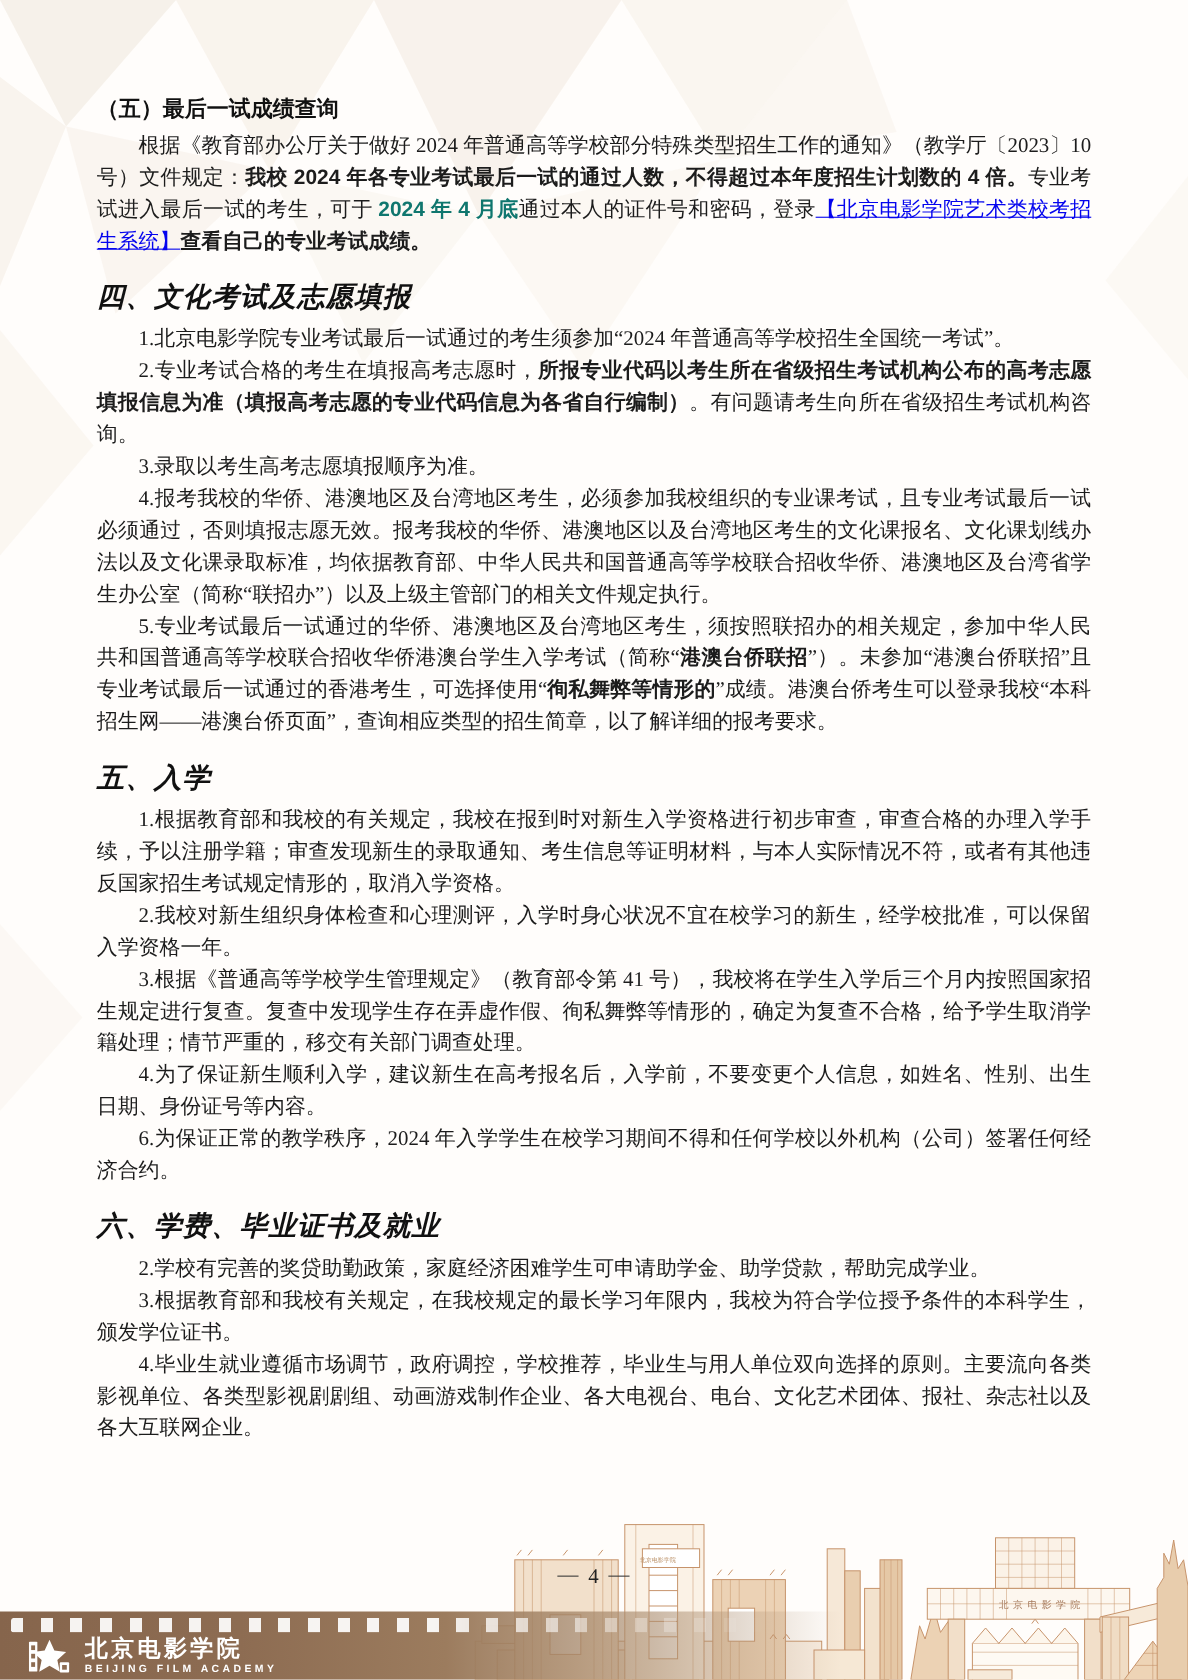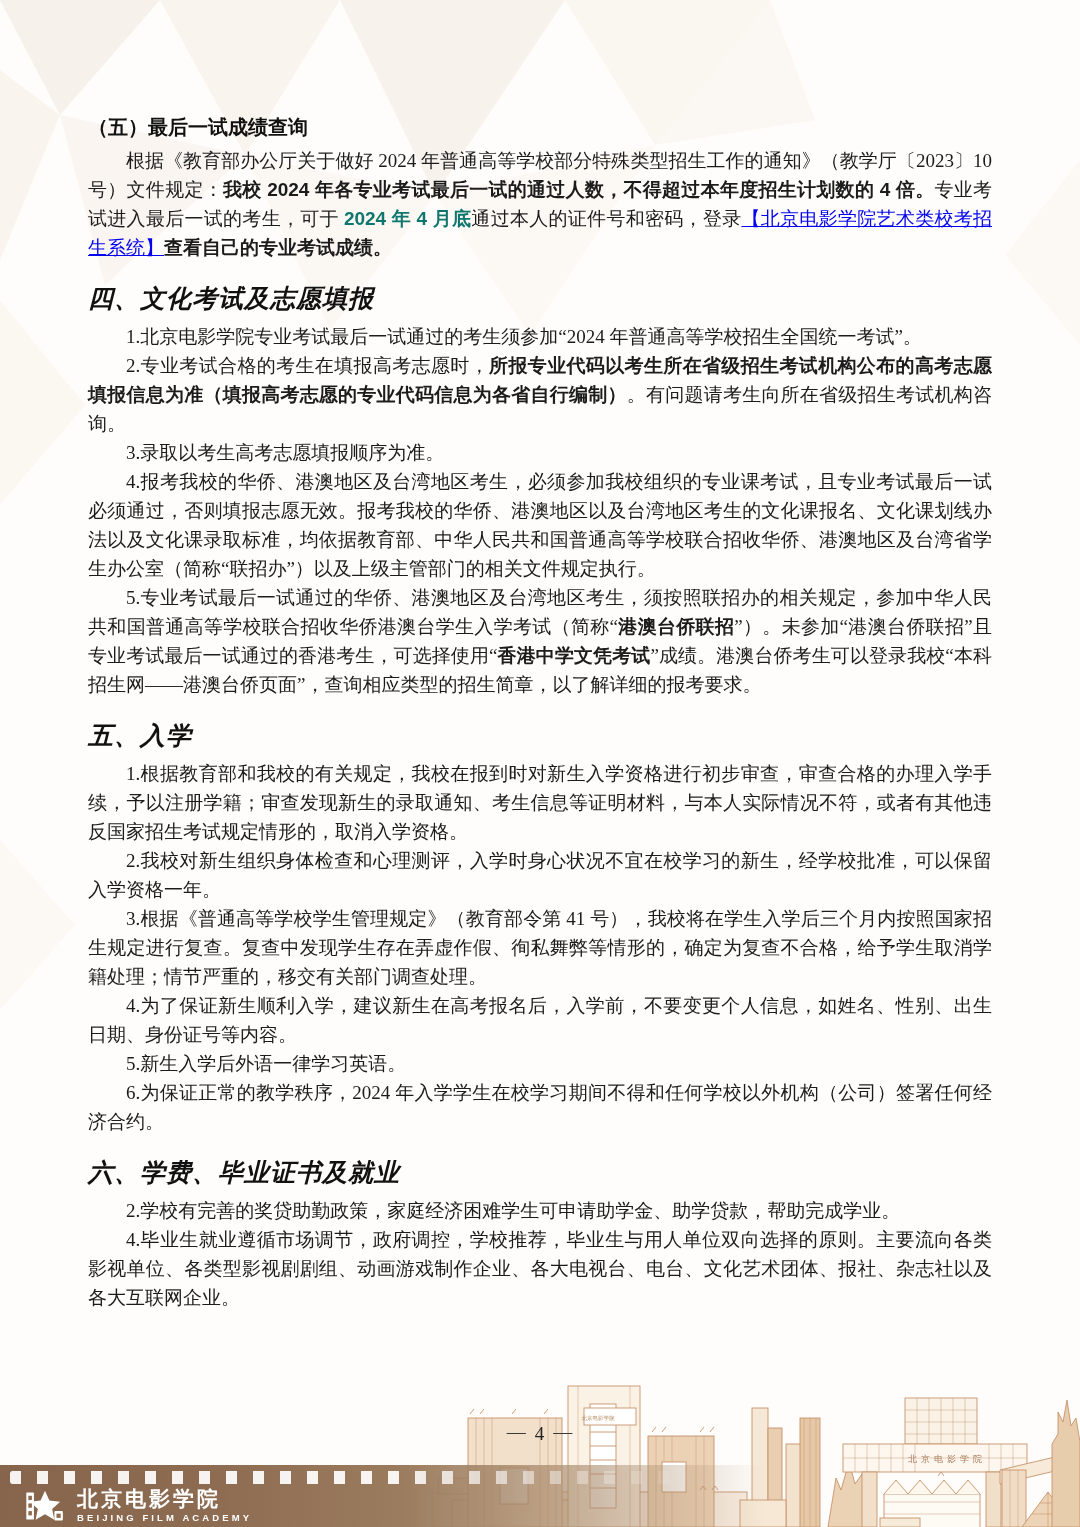--- a/index.html
+++ b/index.html
@@ -5,21 +5,21 @@
   html,body{margin:0;padding:0;}
   body{
     width:1080px;height:1527px;position:relative;overflow:hidden;
     background:#fffdfb;
     font-family:"Liberation Serif","DejaVu Serif",serif;
     color:#1c1c1c;
   }
   .bg-pattern{position:absolute;inset:0;z-index:0;pointer-events:none;}
   .content{
     position:relative;z-index:2;
-    padding:114px 88px 0 88px;
+    padding:86px 88px 0 88px;
     width:904px;
     font-size:19px;line-height:29px;
     text-align:justify;
   }
   .content p{margin:0;text-indent:2em;}
   h2,h3{font-family:"Liberation Sans","DejaVu Sans",sans-serif;color:#111;}
   h3.sub-heading{font-size:20px;line-height:27px;margin:0 0 5px 0;font-weight:700;}
   h2.main-heading{font-size:25px;line-height:30px;margin:21px 0 9px 0;font-weight:700;letter-spacing:1px;font-style:italic;}
   .b{font-family:"Liberation Sans","DejaVu Sans",sans-serif;font-weight:700;margin-top:33px;}
   .red{color:#0f766e;}
@@ -76,34 +76,34 @@
     <section>
       <h3 class="sub-heading">（五）最后一试成绩查询</h3>
       <p><span>根据《教育部办公厅关于做好 2024 年普通高等学校部分特殊类型招生工作的通知》（教学厅〔2023〕10 号）文件规定：</span><span class="b">我校 2024 年各专业考试最后一试的通过人数，不得超过本年度招生计划数的 4 倍。</span><span>专业考试进入最后一试的考生，可于 </span><span class="b red">2024 年 4 月底</span><span>通过本人的证件号和密码，登录</span><a href="#" class="doc-link">【北京电影学院艺术类校考招生系统】</a><span class="b">查看自己的专业考试成绩。</span></p>
     </section>
     <section>
       <h2 class="main-heading">四、文化考试及志愿填报</h2>
       <p><span>1.北京电影学院专业考试最后一试通过的考生须参加“2024 年普通高等学校招生全国统一考试”。</span></p>
       <p><span>2.专业考试合格的考生在填报高考志愿时，</span><span class="b">所报专业代码以考生所在省级招生考试机构公布的高考志愿填报信息为准（填报高考志愿的专业代码信息为各省自行编制）</span><span>。有问题请考生向所在省级招生考试机构咨询。</span></p>
       <p><span>3.录取以考生高考志愿填报顺序为准。</span></p>
       <p><span>4.报考我校的华侨、港澳地区及台湾地区考生，必须参加我校组织的专业课考试，且专业考试最后一试必须通过，否则填报志愿无效。报考我校的华侨、港澳地区以及台湾地区考生的文化课报名、文化课划线办法以及文化课录取标准，均依据教育部、中华人民共和国普通高等学校联合招收华侨、港澳地区及台湾省学生办公室（简称“联招办”）以及上级主管部门的相关文件规定执行。</span></p>
-      <p><span>5.专业考试最后一试通过的华侨、港澳地区及台湾地区考生，须按照联招办的相关规定，参加中华人民共和国普通高等学校联合招收华侨港澳台学生入学考试（简称“</span><span class="b">港澳台侨联招</span><span>”）。未参加“港澳台侨联招”且专业考试最后一试通过的香港考生，可选择使用“</span><span class="b">香港中学文凭考试</span><span>”成绩。港澳台侨考生可以登录我校“本科招生网——港澳台侨页面”，查询相应类型的招生简章，以了解详细的报考要求。</span></p>
+      <p><span>5.专业考试最后一试通过的华侨、港澳地区及台湾地区考生，须按照联招办的相关规定，参加中华人民共和国普通高等学校联合招收华侨港澳台学生入学考试（简称“</span><span class="b">港澳台侨联招</span><span>”）。未参加“港澳台侨联招”且专业考试最后一试通过的香港考生，可选择使用“</span><span class="b">徇私舞弊等情形的</span><span>”成绩。港澳台侨考生可以登录我校“本科招生网——港澳台侨页面”，查询相应类型的招生简章，以了解详细的报考要求。</span></p>
     </section>
     <section>
       <h2 class="main-heading">五、入学</h2>
       <p><span>1.根据教育部和我校的有关规定，我校在报到时对新生入学资格进行初步审查，审查合格的办理入学手续，予以注册学籍；审查发现新生的录取通知、考生信息等证明材料，与本人实际情况不符，或者有其他违反国家招生考试规定情形的，取消入学资格。</span></p>
       <p><span>2.我校对新生组织身体检查和心理测评，入学时身心状况不宜在校学习的新生，经学校批准，可以保留入学资格一年。</span></p>
       <p><span>3.根据《普通高等学校学生管理规定》（教育部令第 41 号），我校将在学生入学后三个月内按照国家招生规定进行复查。复查中发现学生存在弄虚作假、徇私舞弊等情形的，确定为复查不合格，给予学生取消学籍处理；情节严重的，移交有关部门调查处理。</span></p>
       <p><span>4.为了保证新生顺利入学，建议新生在高考报名后，入学前，不要变更个人信息，如姓名、性别、出生日期、身份证号等内容。</span></p>
-      <p><span>5.新生入学后外语一律学习英语。</span></p>
       <p><span>6.为保证正常的教学秩序，2024 年入学学生在校学习期间不得和任何学校以外机构（公司）签署任何经济合约。</span></p>
     </section>
     <section>
       <h2 class="main-heading">六、学费、毕业证书及就业</h2>
       <p><span>2.学校有完善的奖贷助勤政策，家庭经济困难学生可申请助学金、助学贷款，帮助完成学业。</span></p>
+      <p><span>3.根据教育部和我校有关规定，在我校规定的最长学习年限内，我校为符合学位授予条件的本科学生，颁发学位证书。</span></p>
       <p><span>4.毕业生就业遵循市场调节，政府调控，学校推荐，毕业生与用人单位双向选择的原则。主要流向各类影视单位、各类型影视剧剧组、动画游戏制作企业、各大电视台、电台、文化艺术团体、报社、杂志社以及各大互联网企业。</span></p>
     </section>
   </main>
 
 <footer>
 
   <svg class="skyline" viewBox="0 0 1080 145" preserveAspectRatio="none" aria-hidden="true">
     <g stroke="#c6936a" stroke-width="0.9" fill="none">
 
       <rect x="432" y="110" width="315" height="35" fill="#f9eee2"></rect>

